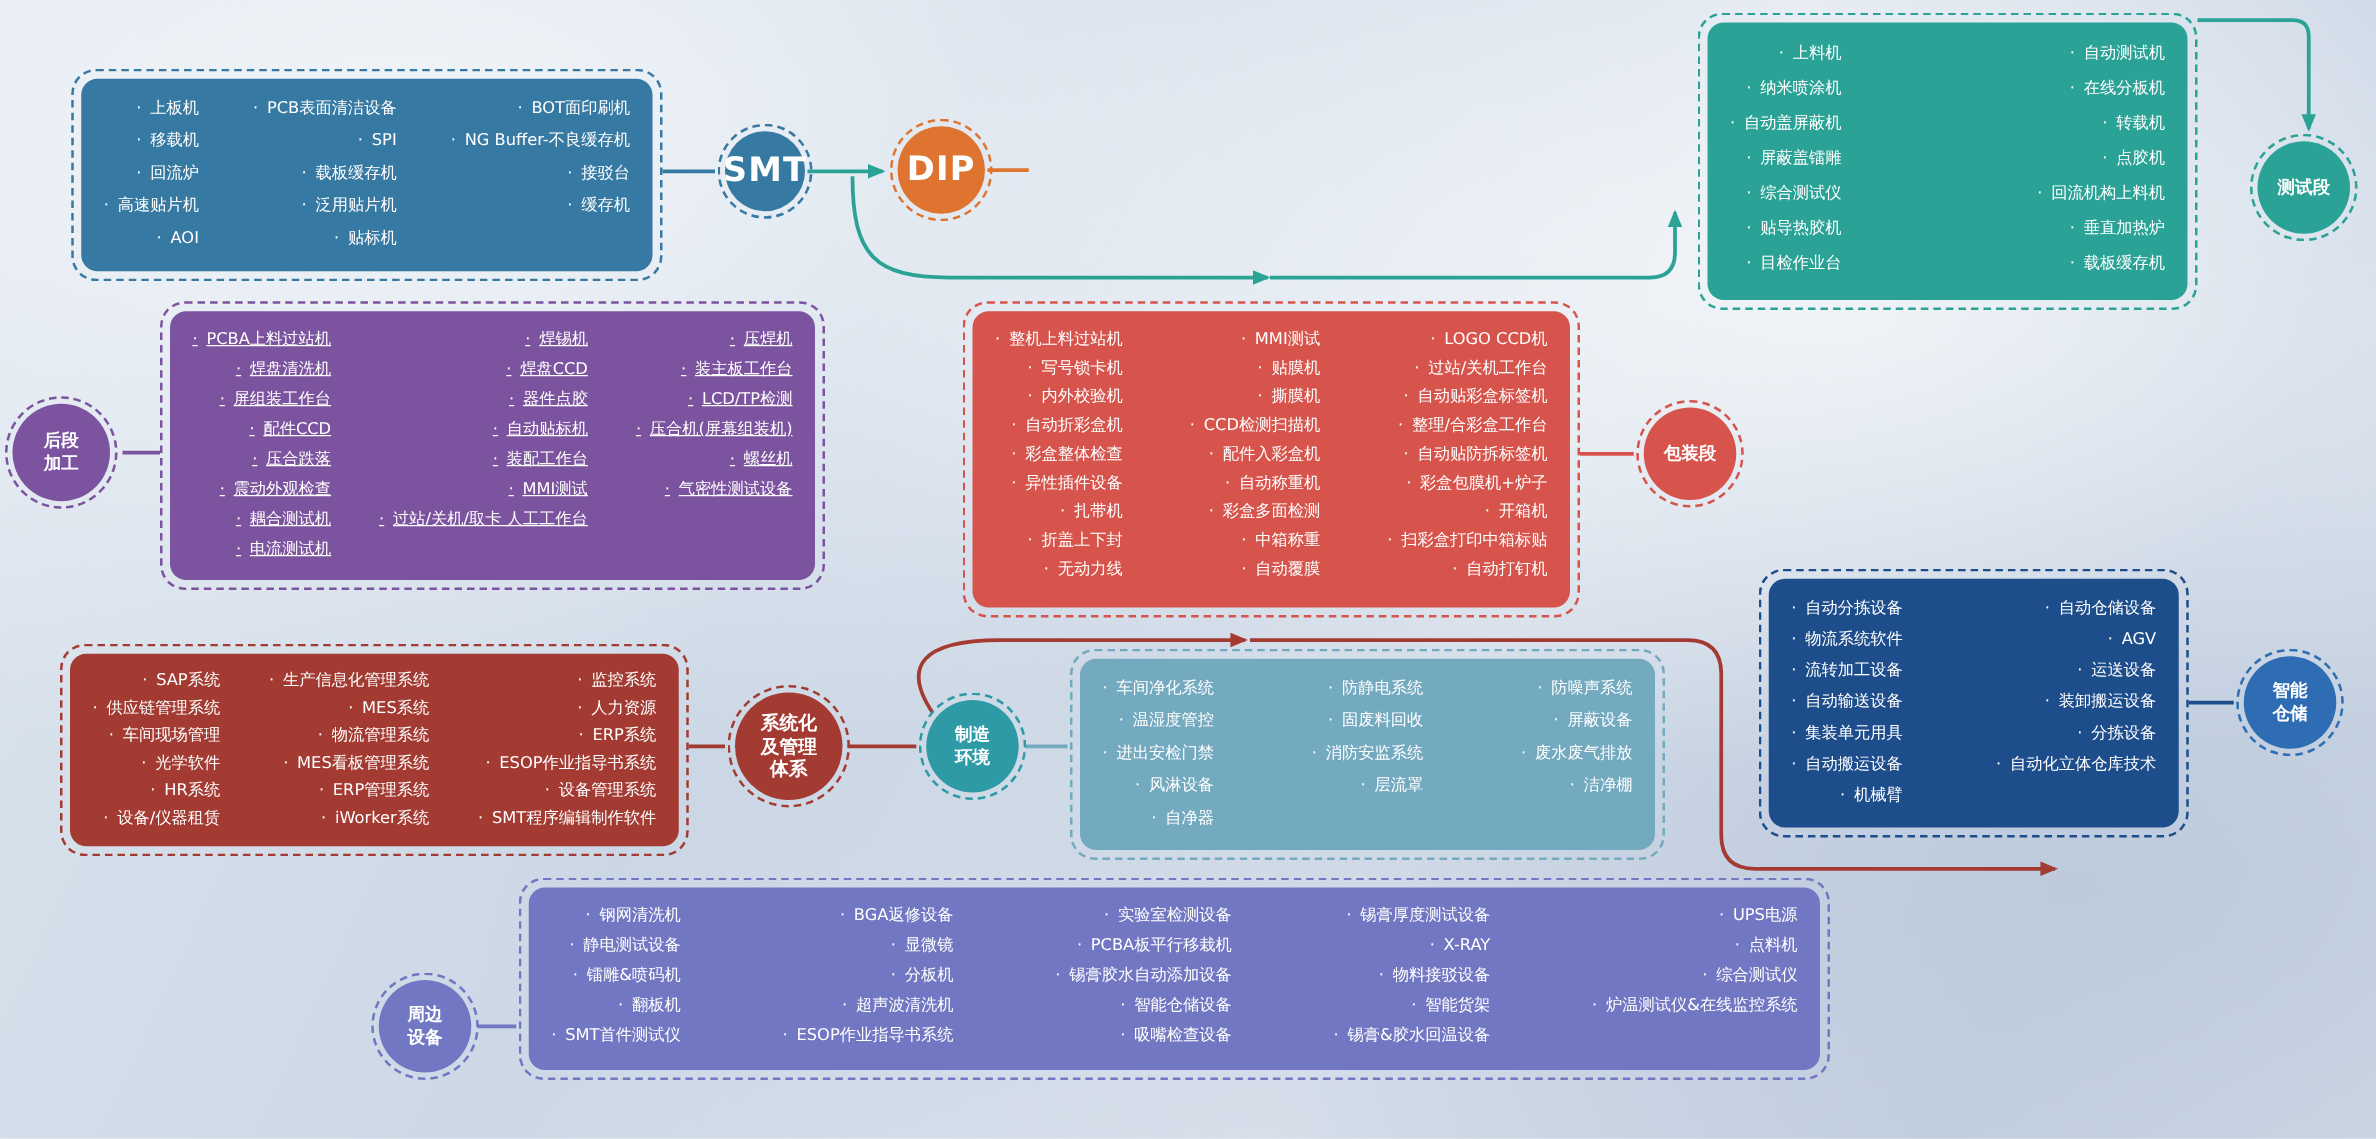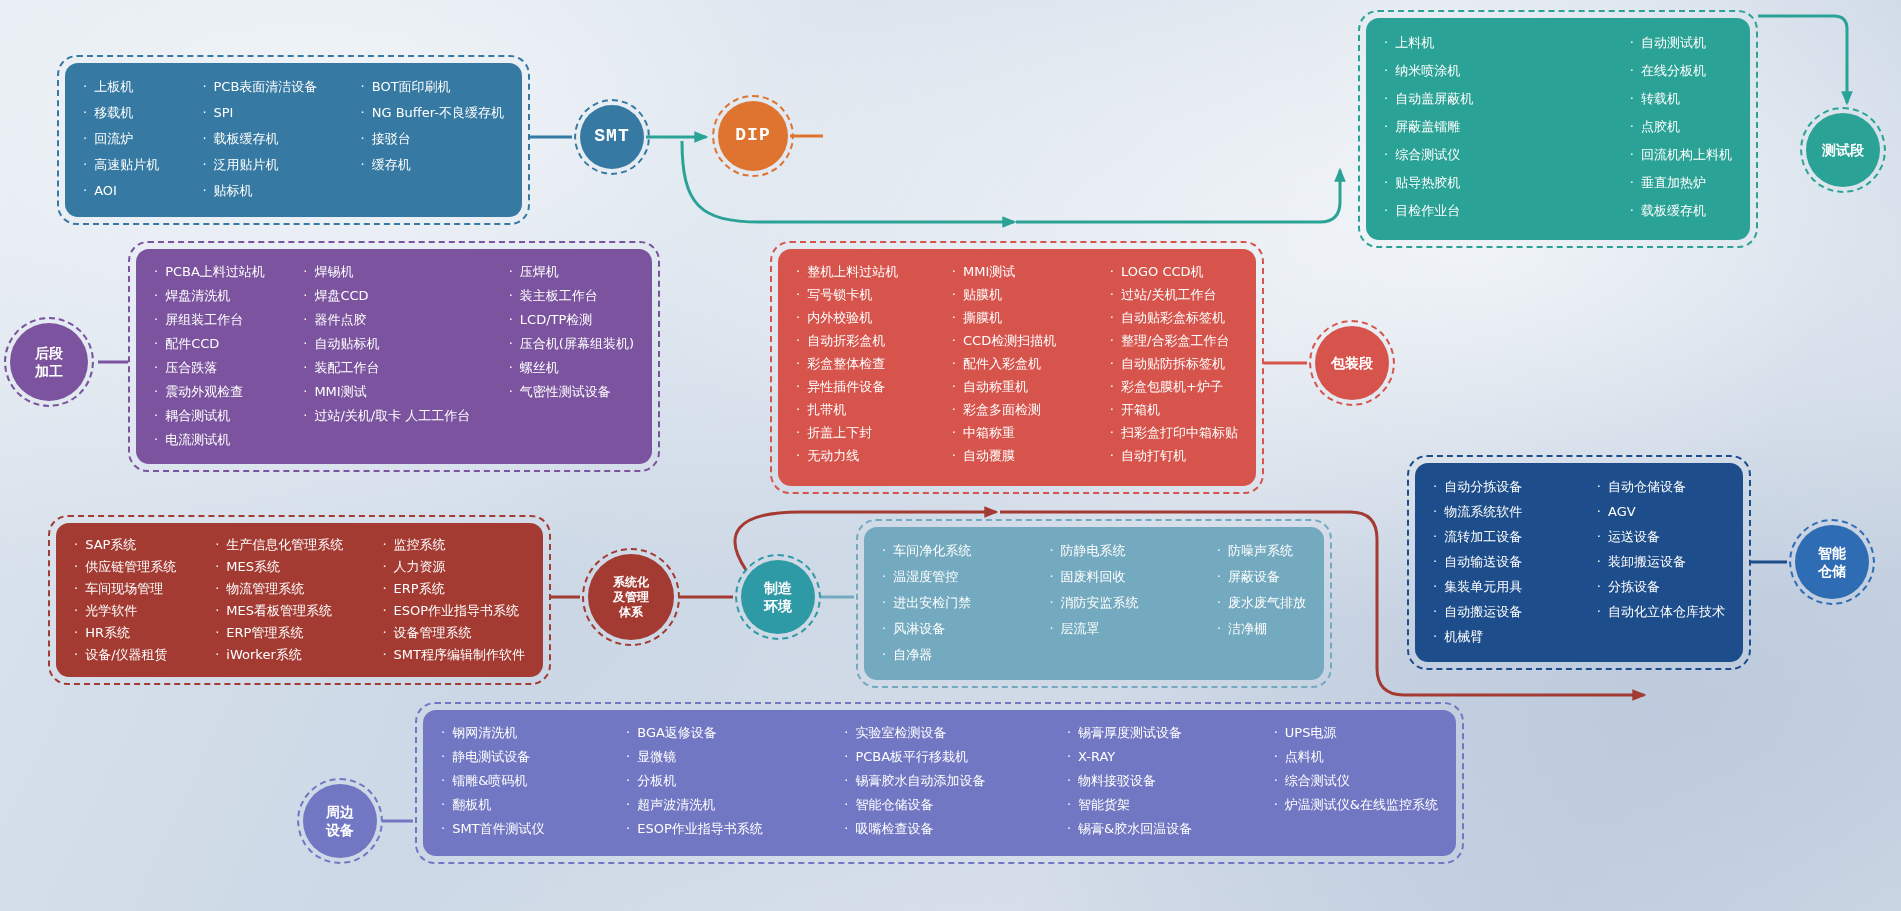--- a/index.html
+++ b/index.html
@@ -13,50 +13,50 @@
     background:
       radial-gradient(ellipse at 18% 12%, rgba(244,247,250,.9) 0%, rgba(244,247,250,0) 45%),
       radial-gradient(ellipse at 78% 28%, rgba(250,252,253,.7) 0%, rgba(250,252,253,0) 40%),
       radial-gradient(ellipse at 88% 78%, rgba(186,200,219,.8) 0%, rgba(186,200,219,0) 55%),
       linear-gradient(115deg, #dde5ee 0%, #ccd8e6 35%, #e2e8f0 62%, #c9d5e4 85%, #d9e1ea 100%);
   }
   svg.flows { position:absolute; inset:0; pointer-events:none; }
   svg.flows path, svg.flows line { fill:none; stroke-width:3; }
 
   
-  .panel { position:absolute; border:2px dashed var(--c); border-radius:20px; padding:6px; }
+  .panel { position:absolute; border:2px dashed var(--c); border-radius:20px; padding:6px;text-align:right; }
   .panel-inner {
     width:100%; height:100%; background:var(--c); border-radius:13px;
     display:flex; justify-content:space-between; align-items:flex-start;
     padding:11px 18px; color:#fff;
   }
   ul.col { list-style:none; }
   .col li { white-space:nowrap; font-size:13px; color:#fff; }
   .col li::before { content:"·"; margin-right:7px; }
 
   .p-smt        li { line-height:26px; }
   .p-dip        li { line-height:31px; }
   .p-test       li { line-height:28px; }
-  .p-backend    li { line-height:24px; }
+  .p-backend    li { line-height:24px;text-decoration:underline; }
   .p-packaging  li { line-height:23px; }
   .p-system     li { line-height:22px; }
   .p-env        li { line-height:26px; }
   .p-wh         li { line-height:25px; }
   .p-peripheral li { line-height:24px; }
 
   
   .node { position:absolute; border:2px dashed var(--c); border-radius:50%; padding:4px; }
   .node-inner {
     width:var(--d); height:var(--d); border-radius:50%; background:var(--c);
     color:#fff; display:flex; align-items:center; justify-content:center;
     text-align:center; font-weight:700; white-space:pre-line;
     font-size:14px; line-height:1.3;
   }
-  .n-latin .node-inner { font-size:18px; letter-spacing:1px;font-family:Liberation Mono, monospace; }
-  .n-sys   .node-inner { font-size:12px; line-height:1.25; }
+  .n-latin .node-inner { font-size:27px; letter-spacing:1px; }
+  .n-sys   .node-inner { font-size:15px; line-height:1.25; }
 
   
   .c-smt        { --c:var(--c-smt); }
   .c-dip        { --c:var(--c-dip); }
   .c-test       { --c:var(--c-test); }
   .c-backend    { --c:var(--c-backend); }
   .c-packaging  { --c:var(--c-packaging); }
   .c-system     { --c:var(--c-system); }
   .c-envbox     { --c:var(--c-envBox); }
   .c-envnode    { --c:var(--c-envCircle); }

